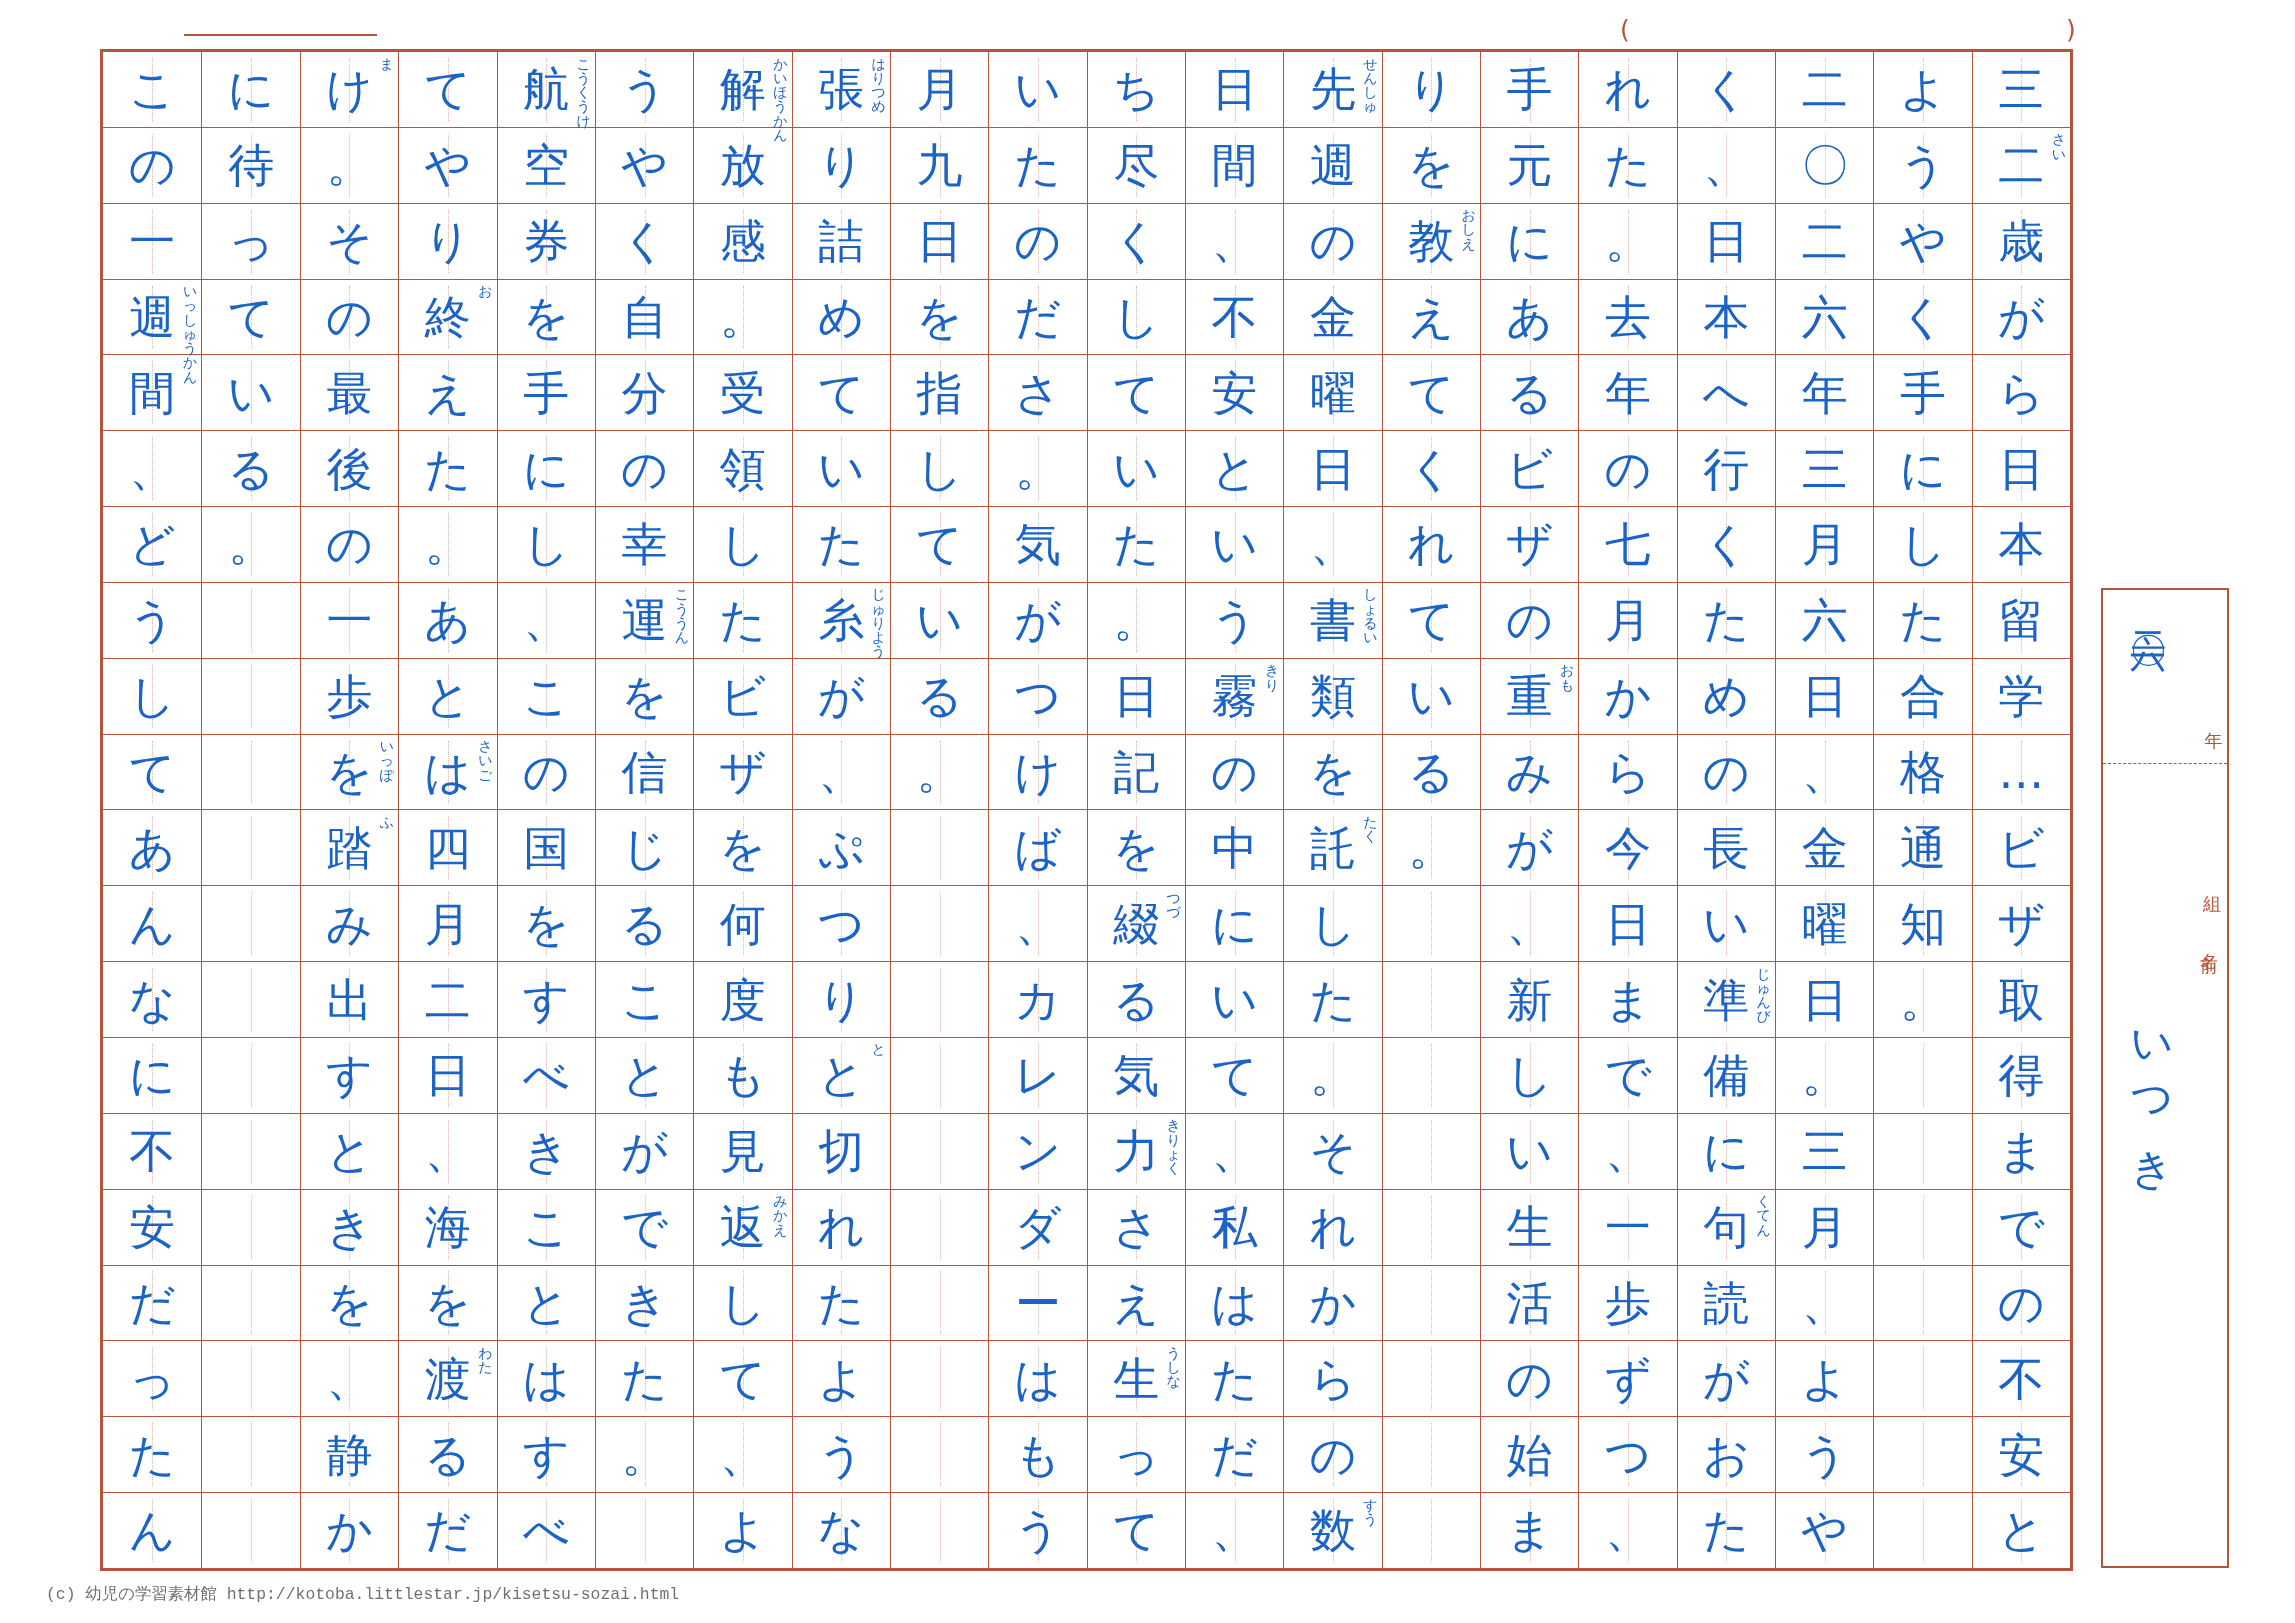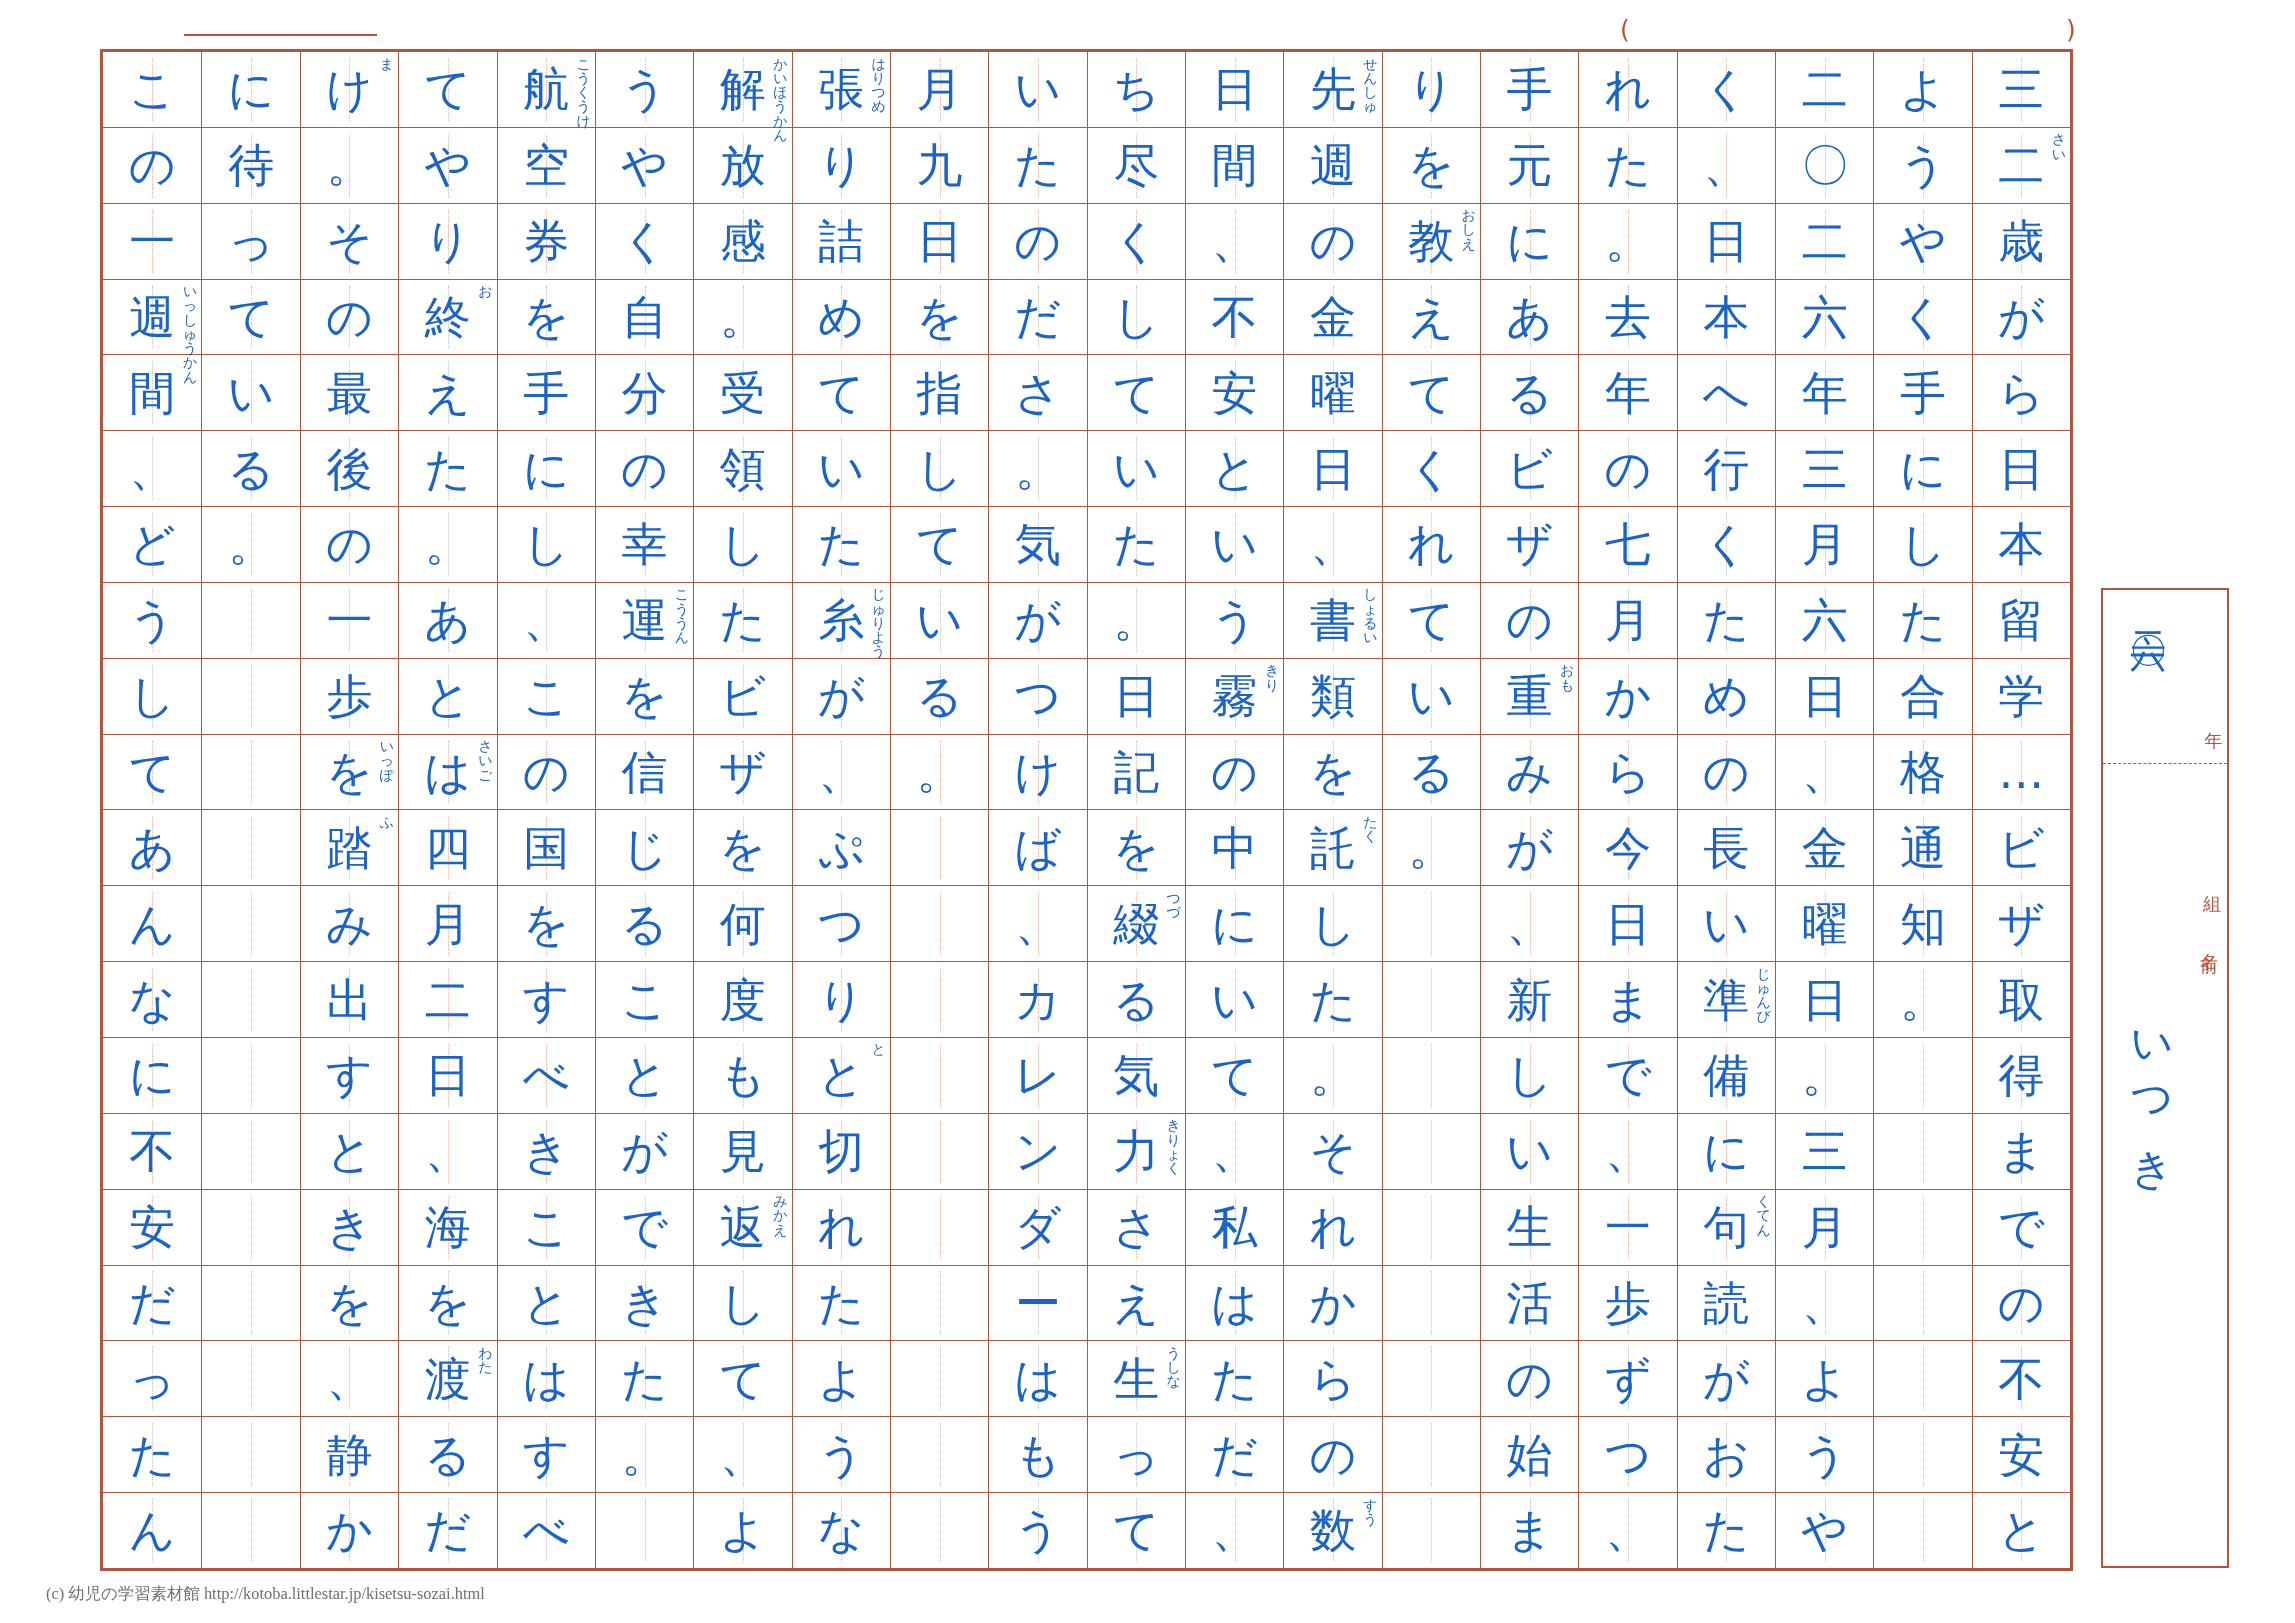--- a/index.html
+++ b/index.html
@@ -110,21 +110,21 @@
     position:absolute;left:21px;top:414px;
     font-size:42px;color:#1b63c4;
     writing-mode:vertical-rl;
     letter-spacing:10.4px;
     height:312px;
   }
 
   .credit{
     position:absolute;left:46px;top:1583px;
     font-size:16.4px;color:#6f6f6f;
-    font-family:Liberation Serif, serif;
+    font-family:Liberation Mono, monospace;
   }
 </style>
 </head>
 <body>
 
 <div class="page">
 
   <div class="top-rule"></div>
   <div class="top-paren l">(</div>
   <div class="top-paren r">)</div>

